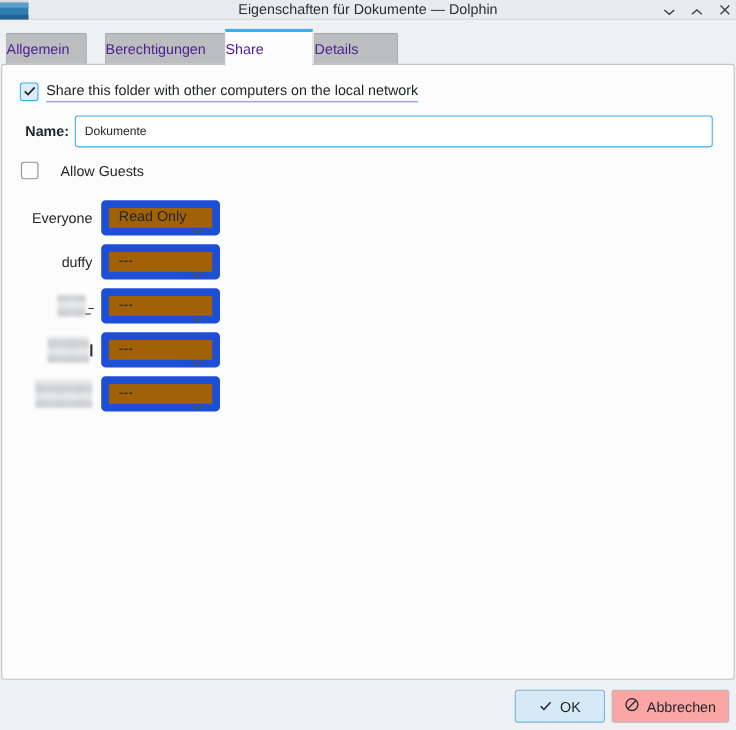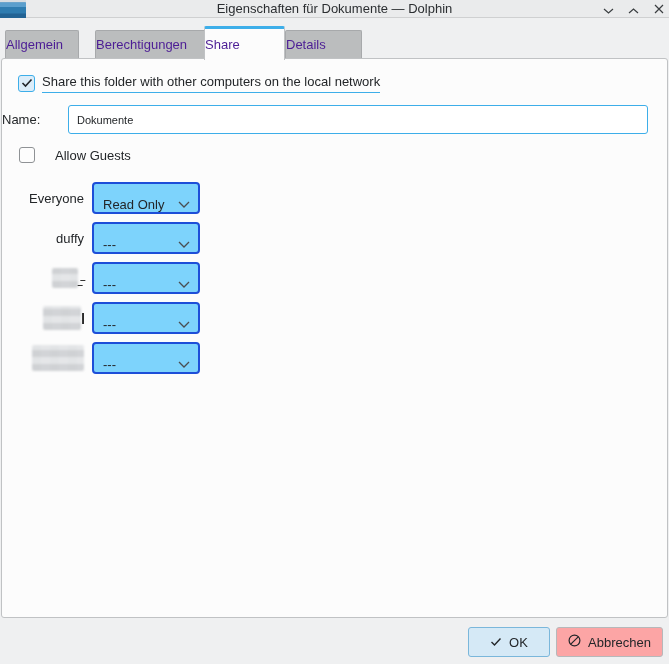--- a/index.html
+++ b/index.html
@@ -51,36 +51,36 @@
   }
   
   .share-row { position:absolute; left:16px; top:15px; display:flex; align-items:center; gap:7px; }
   .share-underline { padding-bottom:3px; border-bottom:1px solid #3daee9; }
   .checkbox {
     width:17px; height:17px; border-radius:3px; flex:0 0 auto;
     display:flex; align-items:center; justify-content:center;
   }
   .checkbox.checked { background:#dcedf9; border:1px solid #3daee9; }
   .checkbox.unchecked { background:#fdfdfd; border:1px solid #8f9295; width:16px; height:16px; }
-  .name-label { position:absolute; left:0; top:46px; height:29px; line-height:29px; }
+  .name-label { position:absolute; left:21px; top:46px; height:29px; line-height:29px;font-weight:bold; }
   .name-input {
     position:absolute; left:66px; top:46px; width:580px; height:29px;
     background:#ffffff; border:1px solid #3daee9; border-radius:3px;
     padding:0 8px; font-family:"Liberation Sans", sans-serif; font-size:11px; color:#232629;
     outline:none;
   }
   .guests-row { position:absolute; left:17px; top:88px; display:flex; align-items:center; gap:20px; }
   .perm-label {
     position:absolute; left:0; width:82px; height:32px;
     display:flex; align-items:center; justify-content:flex-end;
   }
   .perm-select {
     position:absolute; left:90px; width:108px; height:32px;
-    background:#7dd3fc; border:2px solid #1d4ed8; border-radius:4px;
-    display:flex; align-items:flex-end; padding-left:9px; cursor:default;
+    background:#a16207; border:7px solid #1d4ed8; border-radius:4px;
+    display:flex; align-items:flex-start; padding-left:9px; cursor:default;
   }
   .perm-select .chev { position:absolute; right:8px; top:12px; }
   .r0 { top:123px; } .r1 { top:163px; } .r2 { top:203px; } .r3 { top:243px; } .r4 { top:283px; }
   
   .blob {
     display:inline-block; border-radius:2px;
     background-image:
       repeating-linear-gradient(0deg, rgba(206,208,211,0.85) 0 7px, rgba(228,230,232,0.85) 7px 14px),
       repeating-linear-gradient(90deg, #d9dbdd 0 9px, #eaebed 9px 18px);
     filter: blur(1.3px);

